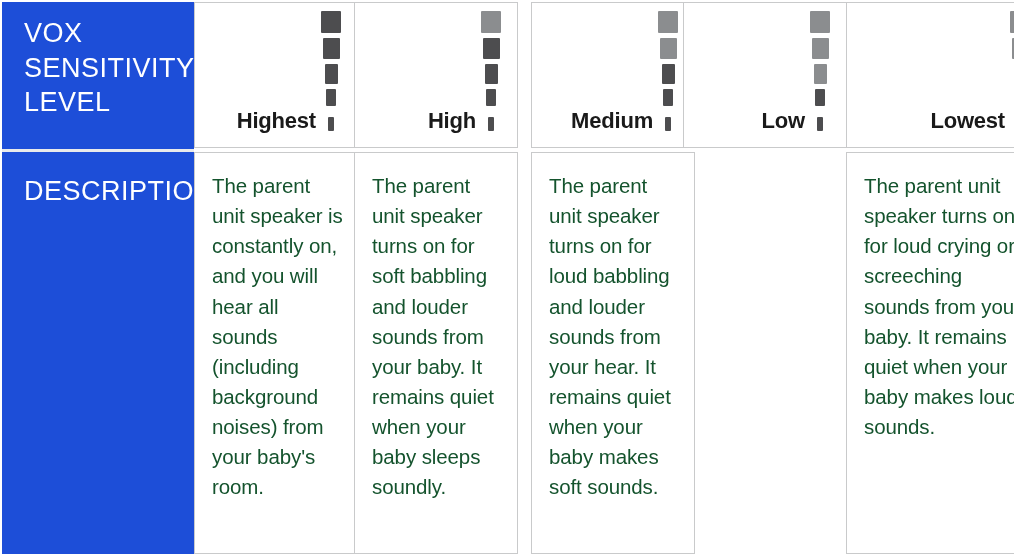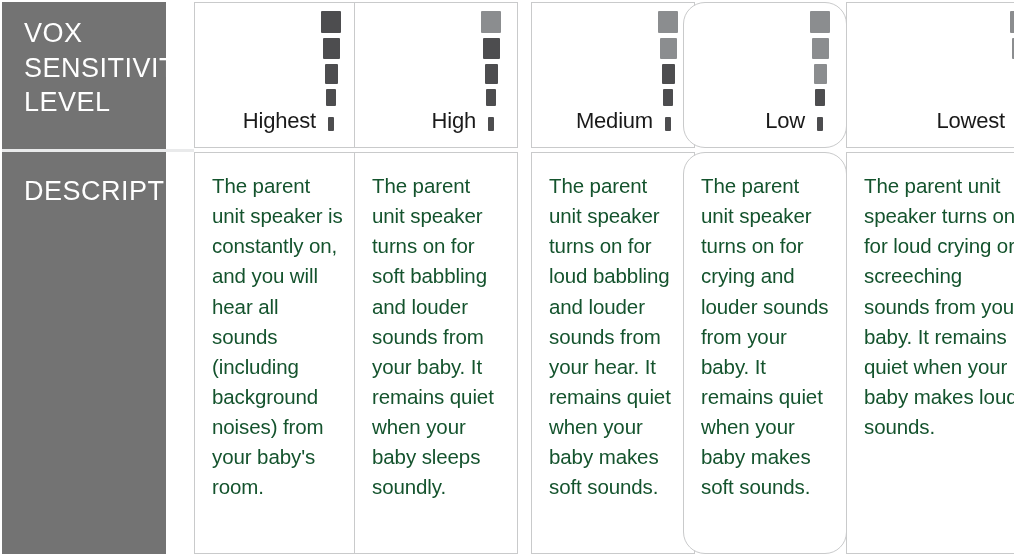--- a/index.html
+++ b/index.html
@@ -20,23 +20,23 @@
     height: 558px;
     overflow: hidden;
     background: #ffffff;
   }
 
   
   .label-col {
     position: absolute;
     left: 2px;
     top: 2px;
-    width: 164px;
+    width: 192px;
     height: 552px;
-    background: #737373;
+    background: #1d4ed8;
   }
   .label-cell {
     position: absolute;
     left: 0;
     width: 192px;
     box-sizing: border-box;
     padding: 14px 0 0 22px;
     color: #ffffff;
   }
   .label-cell.head { top: 0; height: 146px; }
@@ -86,37 +86,37 @@
   
   .cell.descr {
     top: 150px;
     height: 402px;
     padding: 18px 14px 0 17px;
   }
 
   .c0 { left: 0;     width: 164px; }
   .c1 { left: 160px; width: 164px; }
   .c2 { left: 326px; width: 164px; margin-left: 11px; }
-  .c3 { left: 489px; width: 164px; border-radius: 22px; }
+  .c3 { left: 489px; width: 164px; }
   .c4 { left: 652px; width: 201px; }
 
   
   .level-inner {
     position: absolute;
     left: 0;
     right: 0;
     bottom: 8px;
     height: 132px;
   }
   .level-name {
     position: absolute;
     right: 41px;
     bottom: 5px;
     font-size: 22px;
-    font-weight: 400;
+    font-weight: 700;
     color: #1a1a1a;
     letter-spacing: -0.2px;
     white-space: nowrap;
   }
   .bars {
     position: absolute;
     right: 16px;
     bottom: 8px;
     width: 20px;
     height: 124px;
@@ -235,21 +235,18 @@
 
     <div class="cell descr c0">
       <div class="descr-text">The parent unit speaker is constantly on, and you will hear all sounds (including background noises) from your baby's room.</div>
     </div>
     <div class="cell descr c1">
       <div class="descr-text">The parent unit speaker turns on for soft babbling and louder sounds from your baby. It remains quiet when your baby sleeps soundly.</div>
     </div>
     <div class="cell descr c2">
       <div class="descr-text">The parent unit speaker turns on for loud babbling and louder sounds from your hear. It remains quiet when your baby makes soft sounds.</div>
     </div>
-    <div class="cell descr c3">
-      <div class="descr-text">The parent unit speaker turns on for crying and louder sounds from your baby. It remains quiet when your baby makes soft sounds.</div>
-    </div>
     <div class="cell descr c4">
       <div class="descr-text">The parent unit speaker turns on for loud crying or screeching sounds from your baby. It remains quiet when your baby makes loud sounds.</div>
     </div>
 
   </div>
 </div>
 
 </body></html>

